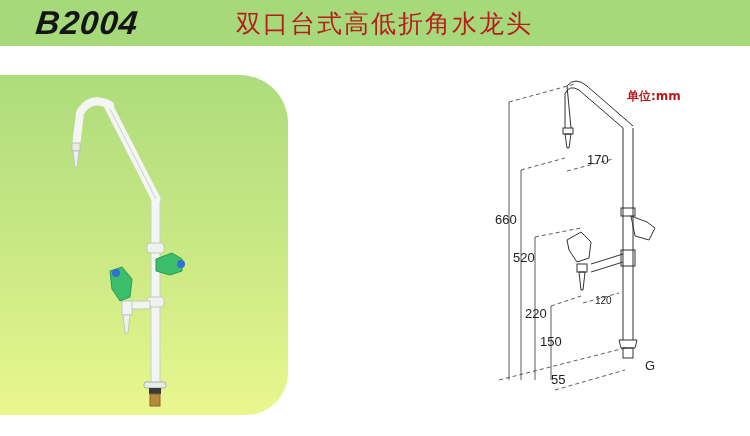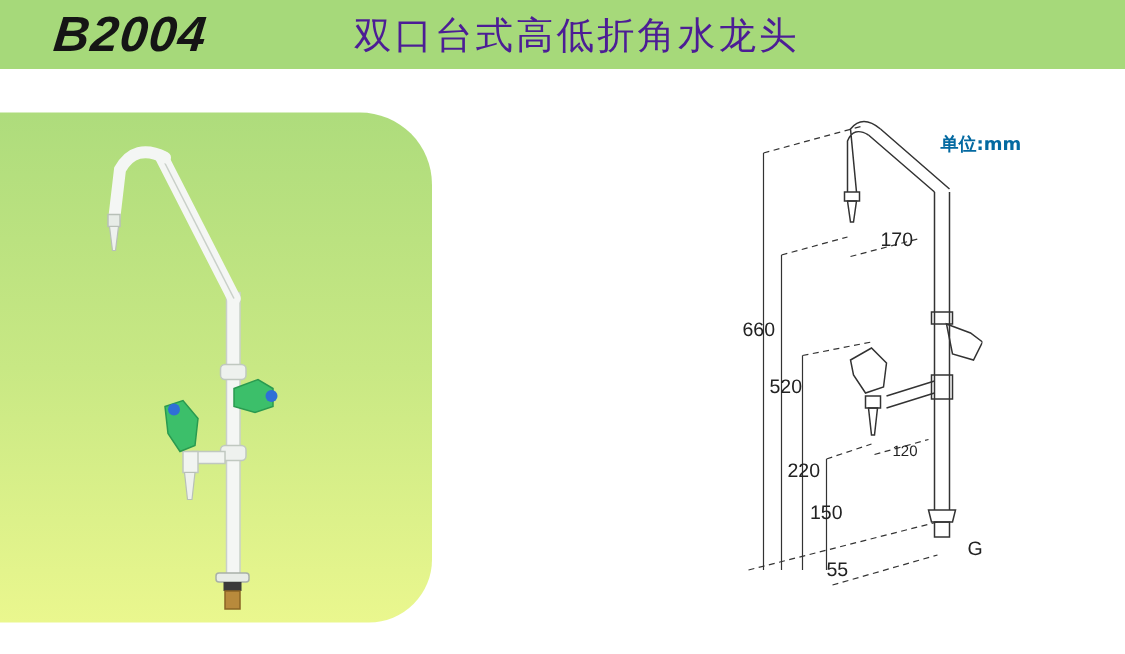--- a/index.html
+++ b/index.html
@@ -1,24 +1,24 @@
 <!DOCTYPE html>
 <html><head>
 <meta charset="utf-8">
 <style>
   html,body{margin:0;padding:0;background:#ffffff;}
   body{width:750px;height:436px;position:relative;overflow:hidden;font-family:"Liberation Sans",sans-serif;}
   .title-bar{position:absolute;left:0;top:0;width:750px;height:46px;background:#a6d97a;}
   .model{position:absolute;left:36px;top:4px;font-family:"Liberation Sans",sans-serif;font-weight:bold;font-style:italic;font-size:33px;color:#151515;letter-spacing:1px;transform:skewX(-6deg);}
-  .product-name{position:absolute;left:236px;top:7px;font-family:"DejaVu Serif",serif;font-size:25px;color:#4c1d95;letter-spacing:2px;}
+  .product-name{position:absolute;left:236px;top:7px;font-family:"DejaVu Serif",serif;font-size:25px;color:#b91c1c;letter-spacing:2px;}
   .photo-panel{position:absolute;left:-30px;top:75px;width:318px;height:340px;border-radius:0 48px 42px 0;background:linear-gradient(180deg,#aedc7c 0%,#c8e884 50%,#eaf78e 100%);overflow:hidden;}
   .photo-svg{position:absolute;left:0;top:0;}
   .diagram{position:absolute;left:495px;top:78px;}
   .dim-text{font-family:"Liberation Sans",sans-serif;font-size:13px;fill:#222;}
-  .unit-label{position:absolute;left:627px;top:88px;font-family:"DejaVu Sans",sans-serif;font-size:12px;font-weight:bold;color:#0369a1;}
+  .unit-label{position:absolute;left:627px;top:88px;font-family:"DejaVu Sans",sans-serif;font-size:12px;font-weight:bold;color:#b91c1c;}
 </style>
 </head>
 <body>
 
 <div class="title-bar">
   <div class="model">B2004</div>
   <div class="product-name">双口台式高低折角水龙头</div>
 </div>
 
 <div class="photo-panel">

